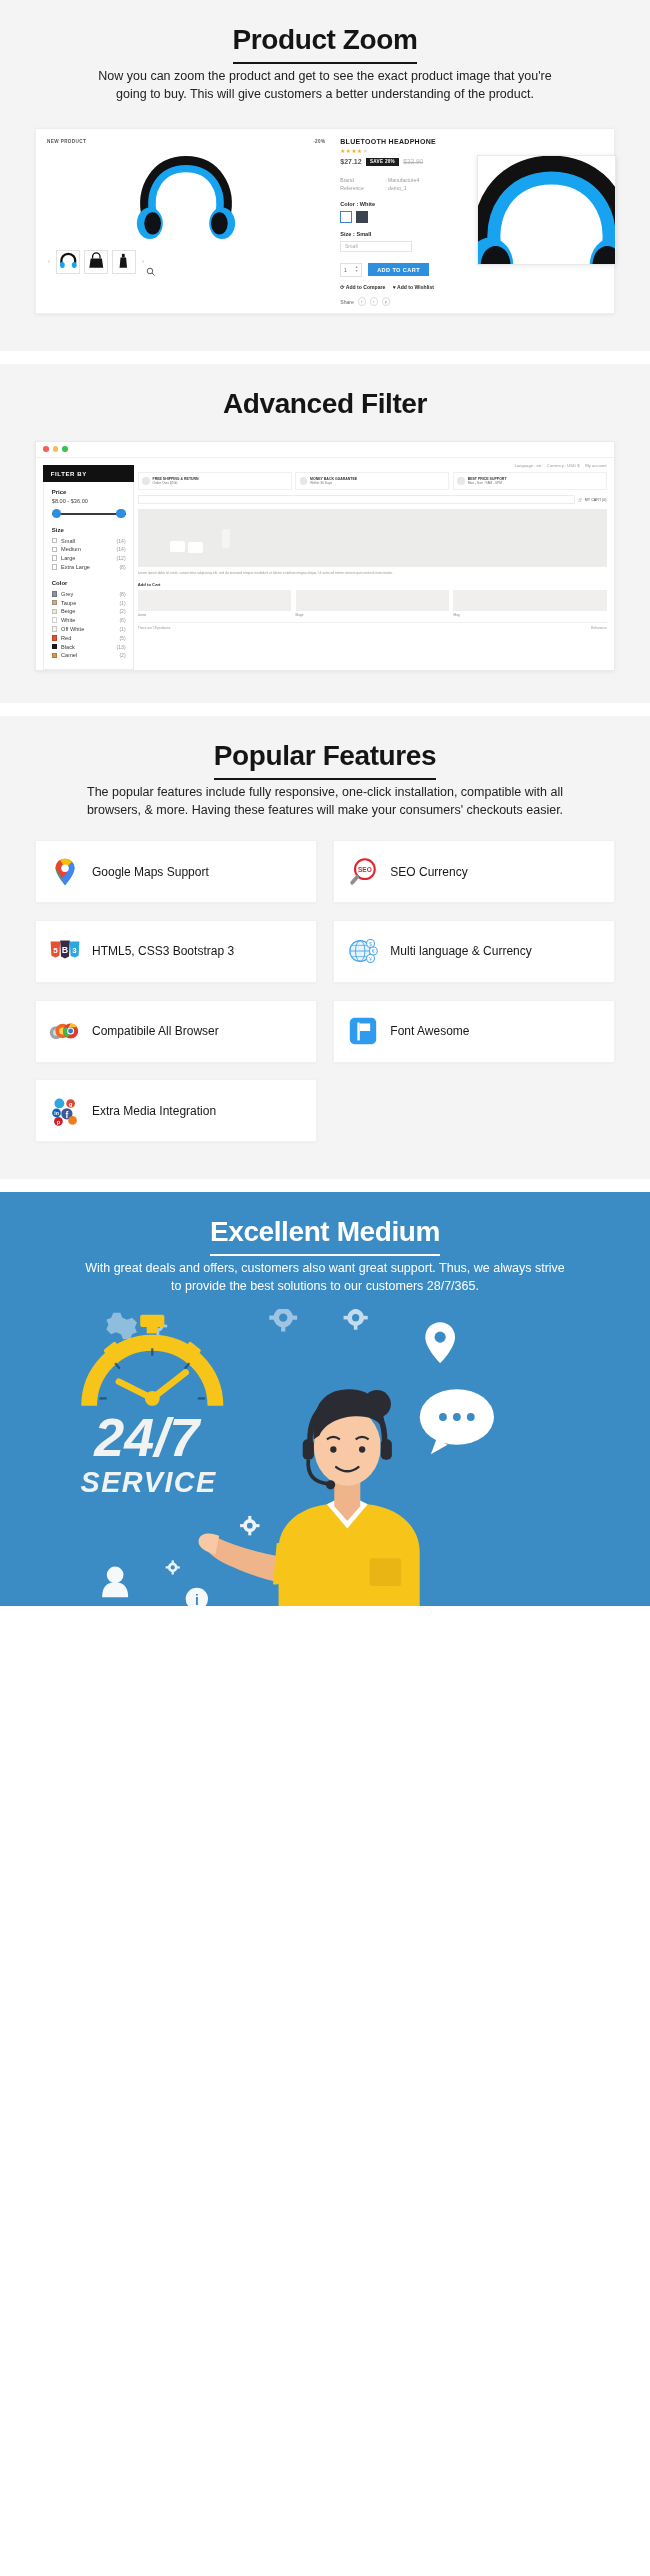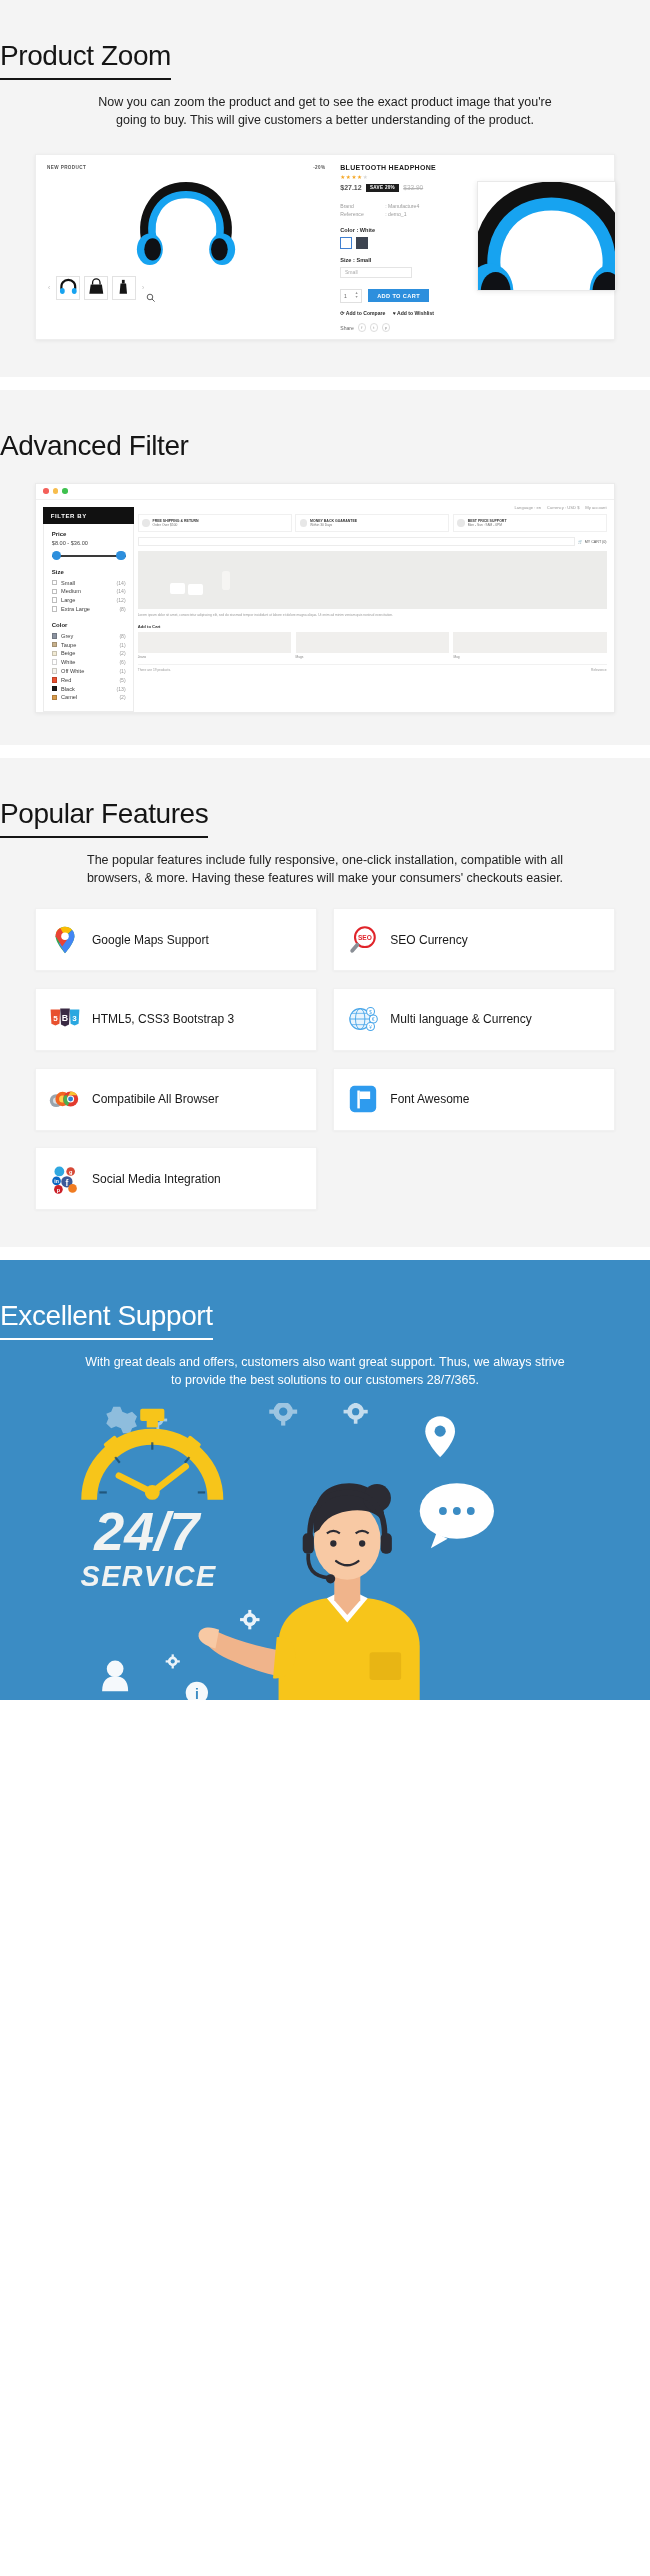--- a/index.html
+++ b/index.html
@@ -9,42 +9,43 @@
     background: #ffffff;
   }
   .page { width: 650px; position: relative; overflow: hidden; }
 
   
   .section { width: 650px; position: relative; }
   .sec-light { background: #f4f4f4; }
   .sec-blue  { background: #3b8cc4; }
 
   .sec-title {
+    text-align: center;
     font-size: 28px;
-    font-weight: 400;
+    font-weight: 700;
     letter-spacing: -0.4px;
     color: #151515;
-    padding-top: 40px;
+    padding-top: 24px;
   }
   .sec-title .uline {
     display: inline-block;
     border-bottom: 2.8px solid #151515;
     padding-bottom: 5.6px;
   }
   .sec-title.nounder .uline { border-bottom: none; padding-bottom: 0; }
   .sec-blue .sec-title { color: #ffffff; }
   .sec-blue .sec-title .uline { border-bottom-color: #ffffff; }
 
   .sec-desc {
     text-align: center;
     font-size: 12.5px;
     line-height: 18.6px;
     color: #222222;
     max-width: 520px;
-    margin: 13px auto 0;
+    margin: 3px auto 0;
     padding: 0 18.6px;
   }
   .sec-blue .sec-desc { color: #ffffff; }
 
   
   .pz-wrap { padding: 24px 35px 37px; }
   .pz-card {
     background: #ffffff;
     border: 0.9px solid #eeeeee;
     box-shadow: 0 0.9px 3.7px rgba(0,0,0,.06);
@@ -576,32 +577,32 @@
               <text x="23" y="11.5" font-size="6" font-weight="700" fill="#ffffff" text-anchor="middle" font-family="Liberation Sans, sans-serif">g</text>
               <circle cx="8" cy="19" r="4.6" fill="#0a66c2"></circle>
               <text x="8" y="21.5" font-size="5.5" font-weight="700" fill="#ffffff" text-anchor="middle" font-family="Liberation Sans, sans-serif">in</text>
               <circle cx="19" cy="20" r="6" fill="#3b5998"></circle>
               <text x="19" y="24" font-size="9" font-weight="700" fill="#ffffff" text-anchor="middle" font-family="Liberation Sans, sans-serif">f</text>
               <circle cx="10" cy="28" r="4.6" fill="#cb1f27"></circle>
               <text x="10" y="30.5" font-size="6" font-weight="700" fill="#ffffff" text-anchor="middle" font-family="Liberation Sans, sans-serif">p</text>
               <circle cx="25" cy="27" r="4.6" fill="#f07c22"></circle>
             </svg>
           </span>
-          <span class="feat-lbl">Social Media Integration</span>
+          <span class="feat-lbl">Extra Media Integration</span>
         </div>
 
       </div>
     </div>
   </div>
 
   <div class="sec-gap"></div>
 
   <div class="section sec-blue">
     <div class="sec-title">
-      <span class="uline">Excellent Support</span>
+      <span class="uline">Excellent Medium</span>
     </div>
     <div class="sec-desc">With great deals and offers, customers also want great support. Thus, we always strive to provide the best solutions to our customers 28/7/365.</div>
 
     <div class="sup-wrap">
       <svg class="sup-svg" viewBox="0 0 700 330">
 
         <g fill="#ffffff" opacity="0.85">
           <path d="M233 12 l3 -7 h10 l3 7 7 3 7 -3 7 7 -3 7 3 7 -7 3 -3 7 -10 0 -3 -7 -7 -3 -7 3 -7 -7 3 -7 -3 -7 Z" transform="translate(-55,0) scale(0.75)" opacity="0.5"></path>
         </g>
         <g fill="#ffffff" opacity="0.55" transform="translate(160,8)">

